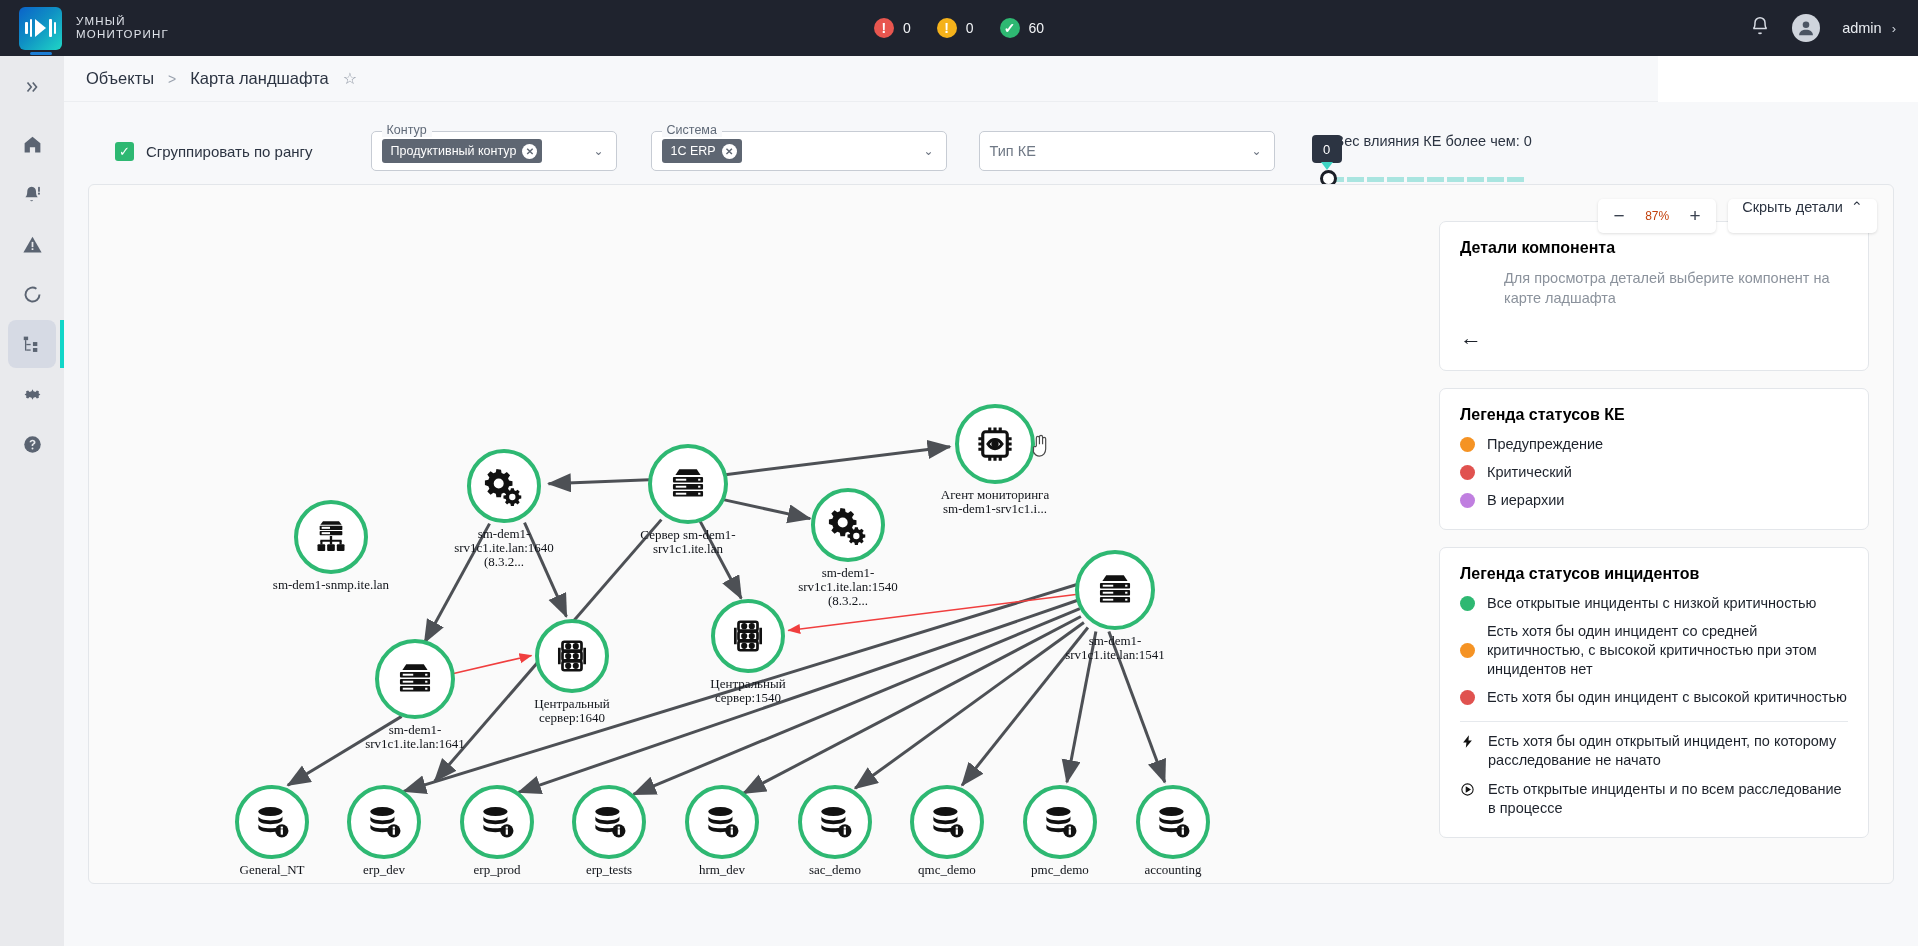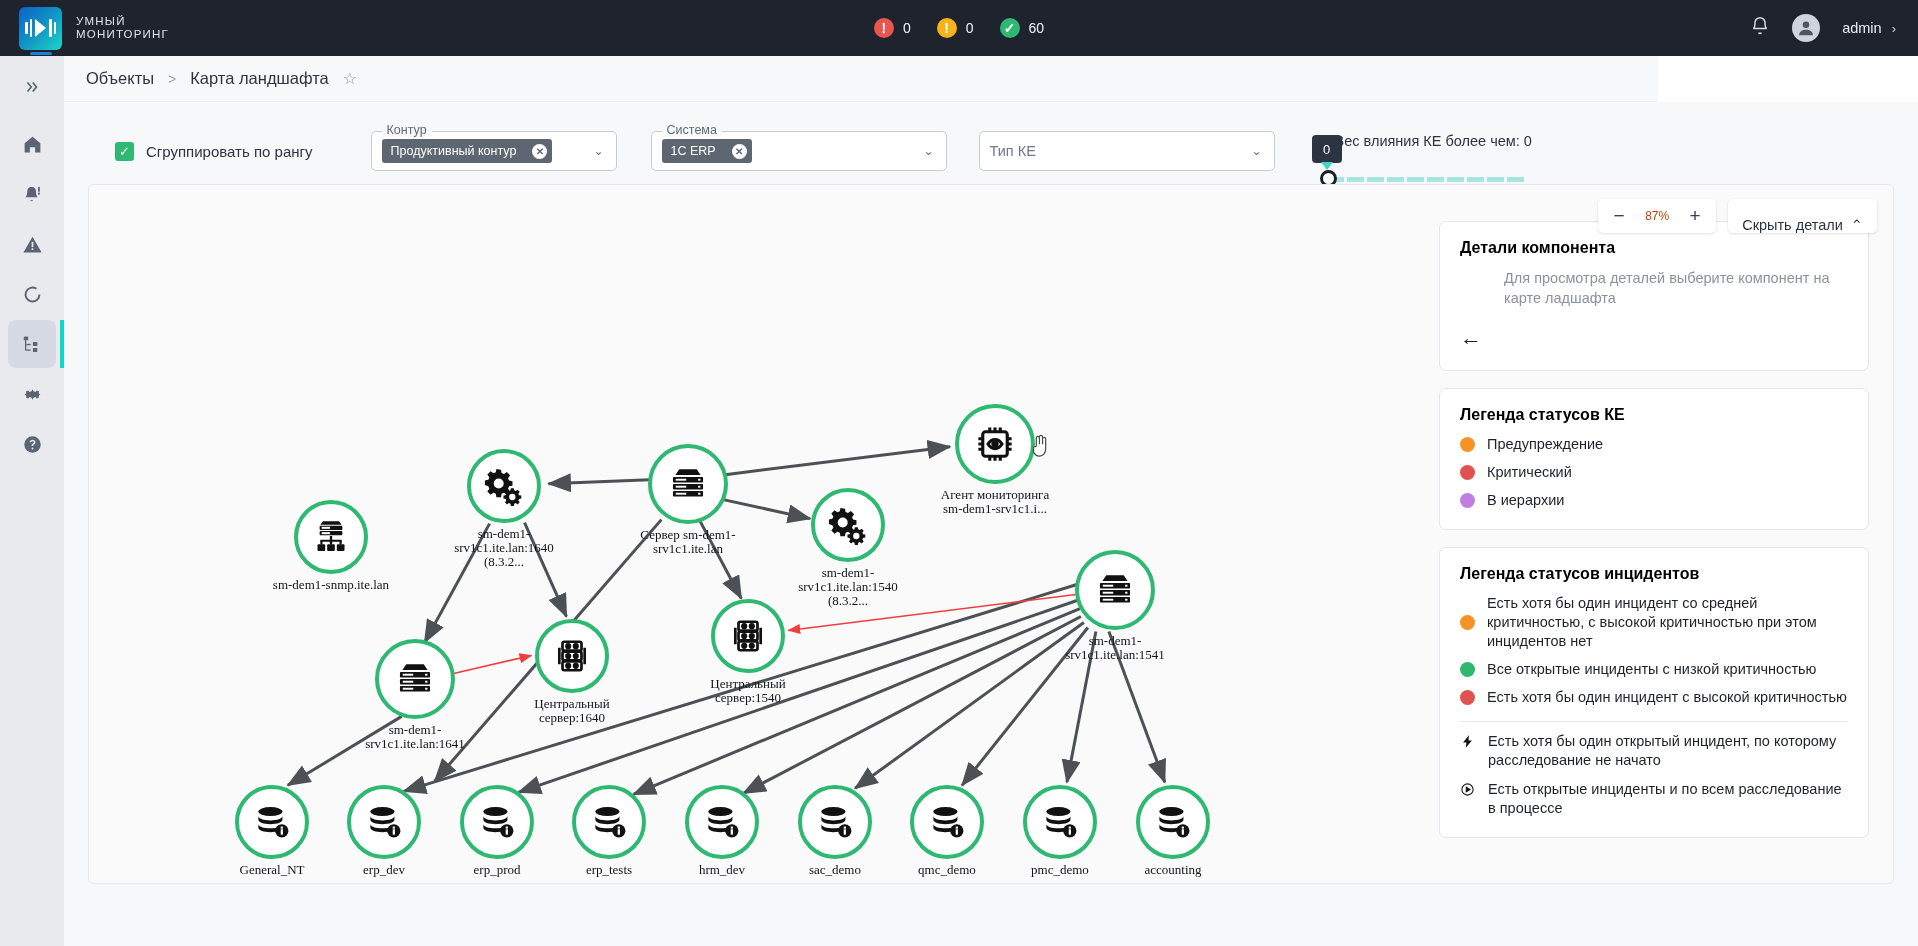--- a/index.html
+++ b/index.html
@@ -109,21 +109,21 @@
 
   .field {
     position: relative; height: 40px; border: 1px solid #c7ccd4; border-radius: 5px;
     background: #fff; display: flex; align-items: center; padding: 0 10px; text-align: center;
   }
   .field-legend {
     position: absolute; top: -9px; left: 10px; background: #f7f8fa;
     padding: 0 5px; font-size: 12.5px; color: #606a78;
   }
   .chip {
-    display: inline-flex; align-items: center; gap: 16px; height: 24px;
+    display: inline-flex; align-items: center; gap: 6px; height: 24px;
     background: #5e6672; color: #fff; border-radius: 3px;
     padding: 0 5px 0 9px; font-size: 12.5px; white-space: nowrap;
   }
   .chip-x {
     width: 15px; height: 15px; border-radius: 50%; background: #fff;
     color: #5e6672; font-size: 10px; display: flex; align-items: center;
     justify-content: center; font-weight: bold;
   }
   .field-caret { position: absolute; right: 12px; color: #6b7380; font-size: 12px; }
   .ph { font-size: 14.5px; color: #6f7885; }
@@ -167,21 +167,21 @@
     box-shadow: 0 1px 3px rgba(0,0,0,.13);
     display: flex; align-items: center; padding: 0 6px; gap: 6px;
   }
   .zoom-btn {
     width: 30px; height: 30px; display: flex; align-items: center;
     justify-content: center; color: #3a4250; font-size: 19px;
   }
   .zoom-val { font-size: 12px; color: #c2410c; min-width: 34px; text-align: center; }
   .hide-btn {
     height: 34px; background: #fff; border-radius: 5px;
-    box-shadow: 0 1px 3px rgba(0,0,0,.13); display: flex; align-items: flex-end;
+    box-shadow: 0 1px 3px rgba(0,0,0,.13); display: flex; align-items: flex-start;
     padding: 0 14px; gap: 8px; font-size: 14.5px; color: #2c3442;
   }
 
   .graph { position: absolute; inset: 0; }
   .node { position: absolute; transform: translate(-50%,-50%); }
   .node-circle {
     width: 74px; height: 74px; border-radius: 50%; background: #fff;
     border: 4px solid #2eb872; display: flex; align-items: center;
     justify-content: center; position: relative; z-index: 3;
   }
@@ -713,27 +713,27 @@
           <span class="legend-text">Критический</span>
         </div>
         <div class="legend-row">
           <span class="dot" style="background:#c07fe0"></span>
           <span class="legend-text">В иерархии</span>
         </div>
       </div>
 
       <div class="card">
         <div class="card-title">Легенда статусов инцидентов</div>
+        <div class="legend-row">
+          <span class="dot" style="background:#2eb872"></span>
+          <span class="legend-text">Все открытые инциденты с низкой критичностью</span>
+        </div>
         <div class="legend-row wrapped">
           <span class="dot" style="background:#f59324"></span>
           <span class="legend-text">Есть хотя бы один инцидент со средней критичностью, с высокой критичностью при этом инцидентов нет</span>
-        </div>
-        <div class="legend-row">
-          <span class="dot" style="background:#2eb872"></span>
-          <span class="legend-text">Все открытые инциденты с низкой критичностью</span>
         </div>
         <div class="legend-row">
           <span class="dot" style="background:#e0524f"></span>
           <span class="legend-text">Есть хотя бы один инцидент с высокой критичностью</span>
         </div>
 
         <div class="legend-divider"></div>
 
         <div class="ic-row">
           <span class="ic">

